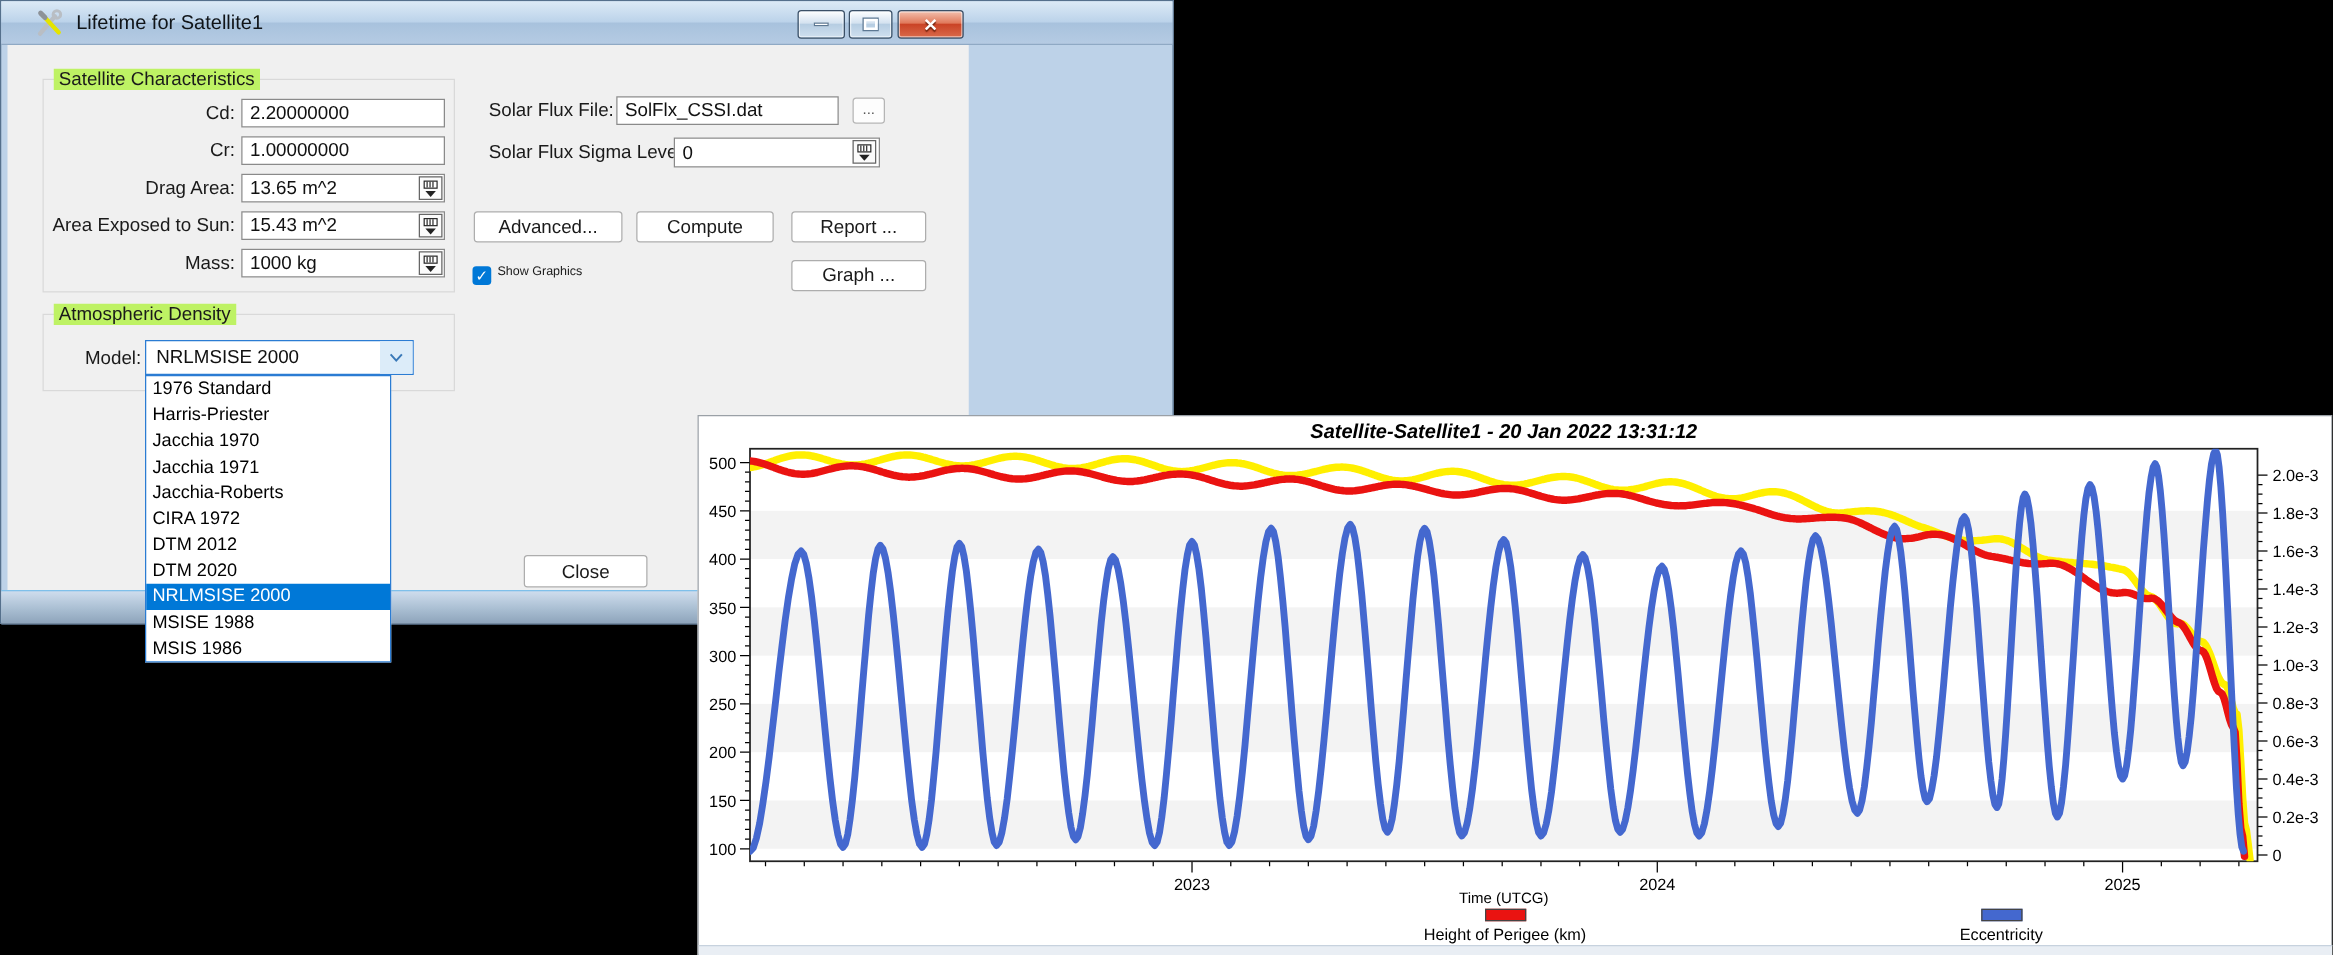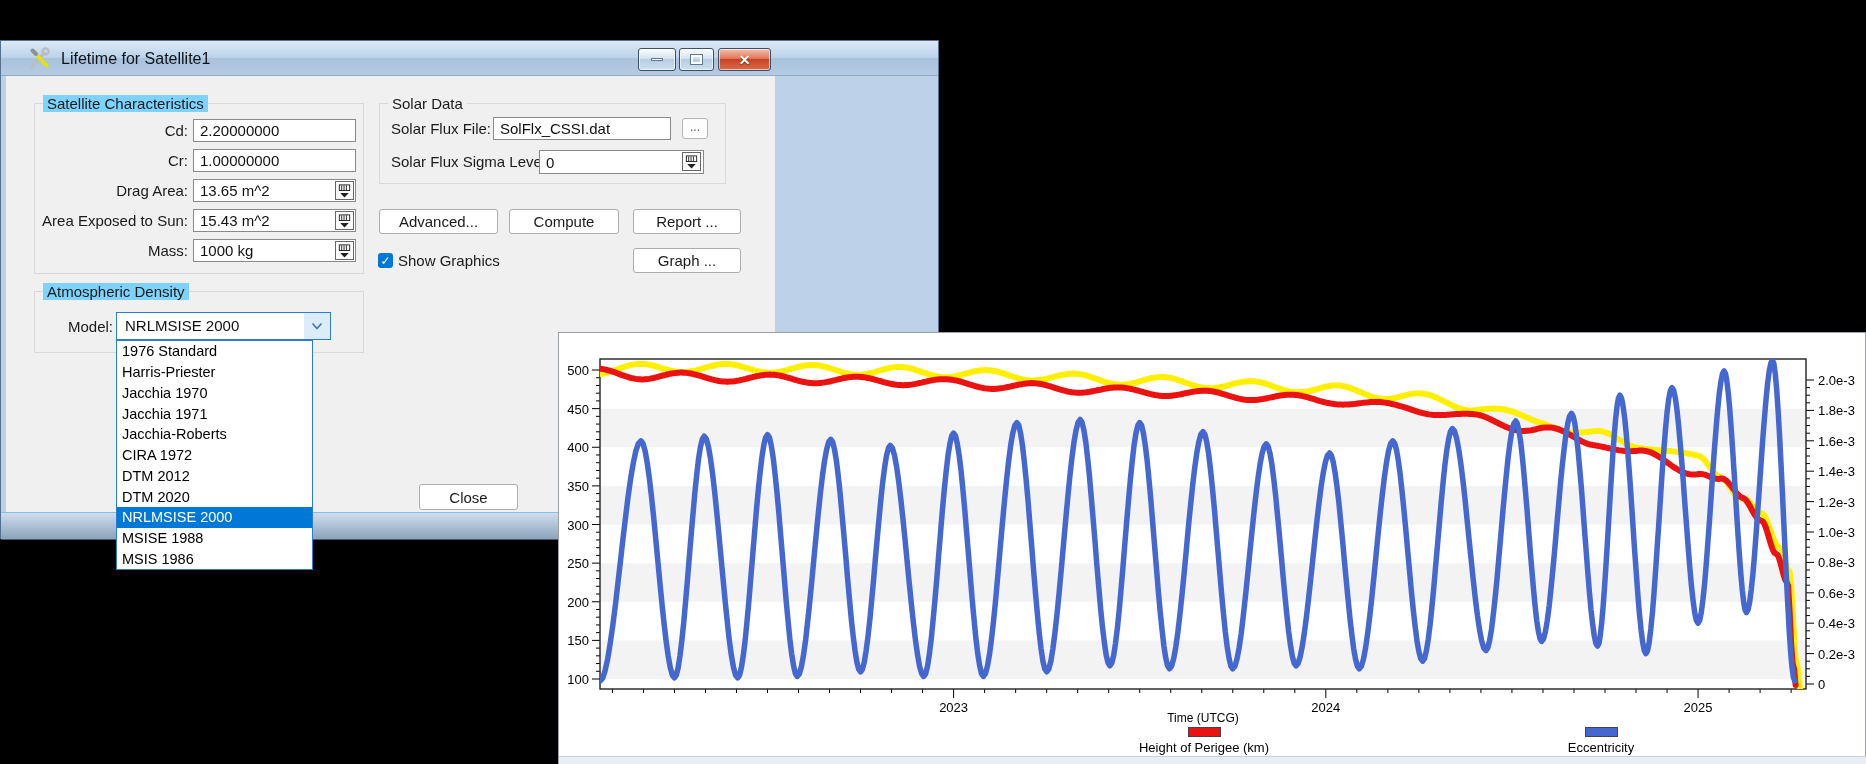--- a/index.html
+++ b/index.html
@@ -1,51 +1,51 @@
 <!DOCTYPE html>
 <html><head>
 <meta charset="utf-8">
 <style>
   html,body{margin:0;padding:0;background:#000;}
   *{box-sizing:border-box;font-family:"Liberation Sans",sans-serif;}
   .canvas{position:relative;width:1866px;height:764px;background:#000;overflow:hidden;}
 
   
-  .dialog{position:absolute;left:0;top:0;width:939px;height:499px;background:#bdd2e8;border:1px solid #55708c;z-index:1;margin-top:40px;}
+  .dialog{position:absolute;left:0;top:0;width:939px;height:499px;background:#bdd2e8;border:1px solid #55708c;z-index:1;}
   .titlebar{position:absolute;left:0;top:0;width:100%;height:35px;
     background:linear-gradient(#dceaf6 0%,#bcd3ea 48%,#a8c2dd 52%,#b5cbe3 100%);
     border-bottom:1px solid #8fa9c4;}
   .dlg-icon{position:absolute;left:27px;top:6px;width:24px;height:24px;}
   .dlg-title{position:absolute;left:60px;top:0;height:35px;line-height:35px;font-size:16px;color:#101418;}
   .wbtn{position:absolute;top:7px;height:23px;border:1px solid #3b5067;border-radius:3px;
     background:linear-gradient(#fdfeff,#d4e2f0 45%,#b6cde2 50%,#cfe0ef);box-shadow:inset 0 0 0 1px rgba(255,255,255,.6);
     display:flex;align-items:center;justify-content:center;cursor:pointer;}
   .wbtn.min{left:637px;width:38px;}
   .wbtn.max{left:678px;width:35px;}
   .wbtn.close{left:717px;width:53px;background:linear-gradient(#f3c0ae,#e0795b 45%,#ca4326 50%,#d96a4a);}
   .glyph-min{width:12px;height:3px;background:#fff;border:1px solid #5d7893;}
   .glyph-max{width:11px;height:9px;border:2px solid #fff;box-shadow:0 0 0 1px #5d7893;}
   .glyph-close{color:#fff;font-size:14px;font-weight:bold;text-shadow:0 1px 1px #6d1f0a;line-height:1;}
   .client{position:absolute;left:5px;top:35px;width:769px;height:436px;background:#f0f0f0;}
   .dlg-bottom{position:absolute;left:0;top:471px;width:779px;height:28px;
     border-top:1px solid #7fc0ea;background:linear-gradient(#cfdded 0%,#a9bed2 55%,#8da3ba 100%);
     border-bottom:1px solid #46596e;}
 
   .groupbox{position:absolute;border:1px solid #d9d9d9;background:transparent;}
-  .grouplabel{position:absolute;top:-9px;left:8px;background:#7dd3fc;padding:0 4px;font-size:15px;color:#1a1a1a;white-space:nowrap;}
+  .grouplabel{position:absolute;top:-9px;left:8px;background:#bef264;padding:0 4px;font-size:15px;color:#1a1a1a;white-space:nowrap;}
   .fldlabel{position:absolute;font-size:15px;color:#1a1a1a;text-align:right;line-height:23px;white-space:nowrap;}
   .tinput{position:absolute;border:1px solid #8a8a8a;background:#fff;color:#111;font-size:15px;padding:1px 6px;}
   .spinbtn{position:absolute;width:19px;height:19px;border:1px solid #666;background:#fbfbfb;display:flex;align-items:center;justify-content:center;cursor:pointer;}
   .btn{position:absolute;border:1px solid #adadad;border-radius:3px;background:#fff;font-size:15px;color:#1a1a1a;
     display:flex;align-items:center;justify-content:center;cursor:pointer;}
   .browse{position:absolute;width:26px;height:21px;border:1px solid #b5b5b5;border-radius:3px;background:#fdfdfd;color:#555;
     font-size:12px;display:flex;align-items:flex-end;justify-content:center;padding-bottom:4px;cursor:pointer;}
   .checkbox{position:absolute;width:15px;height:15px;border-radius:3px;background:#0078d7;color:#fff;font-size:12px;
     display:flex;align-items:center;justify-content:center;cursor:pointer;}
-  .cklabel{position:absolute;font-size:15px;color:#1a1a1a;}
+  .cklabel{position:absolute;font-size:10px;color:#1a1a1a;}
 
   .combo{position:absolute;left:115px;top:271px;width:215px;height:28px;border:1px solid #2b7cd3;background:#fff;cursor:pointer;}
   .combo-text{position:absolute;left:8px;top:0;line-height:26px;font-size:15px;color:#111;}
   .combo-arrow{position:absolute;right:0;top:0;width:26px;height:26px;background:#dcecf9;display:flex;align-items:center;justify-content:center;}
   .droplist{position:absolute;left:115px;top:299px;width:197px;height:230px;border:1px solid #2b7cd3;background:#fff;
     display:flex;flex-direction:column;z-index:3;}
   .dropitem{flex:1;font-size:14.5px;color:#000;padding-left:5px;display:flex;align-items:center;cursor:pointer;text-align:right;}
   .dropitem.selected{background:#0078d7;color:#fff;}
 
   
@@ -114,23 +114,20 @@
     <div class="fldlabel" style="left:20px;top:198px;width:167px;">Mass:</div>
     <input class="tinput" style="left: 192px; top: 198px; width: 163px; height: 23px;" value="1000 kg">
     <div class="spinbtn" style="left:334px;top:200px;">
       <svg width="15" height="16" viewBox="0 0 16 16">
           <rect x="2.5" y="1.5" width="11" height="6" fill="#fff" stroke="#222"></rect>
           <path d="M5 2v5 M7.5 2v5 M10 2v5" stroke="#222" stroke-width="1"></path>
           <path d="M3.5 10h9l-4.5 5z" fill="#222"></path>
         </svg>
     </div>
 
-    <div class="groupbox" style="left:378px;top:62px;width:347px;height:81px;">
-      <span class="grouplabel" style="background:#f0f0f0;">Solar Data</span>
-    </div>
     <div class="fldlabel" style="left:390px;top:76px;width:100px;text-align:right;">Solar Flux File:</div>
     <input class="tinput" style="left: 492px; top: 76px; width: 178px; height: 23px;" value="SolFlx_CSSI.dat">
     <div class="browse" style="left:681px;top:77px;">...</div>
     <div class="fldlabel" style="left:390px;top:109px;width:150px;text-align:left;">Solar Flux Sigma Level:</div>
     <input class="tinput" style="left: 538px; top: 109px; width: 165px; height: 24px;" value="0">
     <div class="spinbtn" style="left:681px;top:111px;">
       <svg width="15" height="16" viewBox="0 0 16 16">
           <rect x="2.5" y="1.5" width="11" height="6" fill="#fff" stroke="#222"></rect>
           <path d="M5 2v5 M7.5 2v5 M10 2v5" stroke="#222" stroke-width="1"></path>
           <path d="M3.5 10h9l-4.5 5z" fill="#222"></path>
@@ -330,20 +327,21 @@
         <defs>
           <clipPath id="pc">
             <rect x="41" y="26" width="1206" height="330"></rect>
           </clipPath>
         </defs>
         <rect x="41" y="26" width="1206" height="330" fill="none" stroke="#222" stroke-width="1.4"></rect>
         <path d="M41.0 41.0L42.5 40.8L44.0 40.5L45.5 40.2L47.0 39.9L48.4 39.5L49.9 39.1L51.4 38.7L52.9 38.2L54.4 37.7L55.9 37.2L57.4 36.6L58.9 36.1L60.4 35.6L61.8 35.0L63.3 34.5L64.8 34.0L66.3 33.5L67.8 33.1L69.3 32.7L70.8 32.3L72.3 31.9L73.8 31.6L75.2 31.4L76.7 31.2L78.2 31.0L79.7 30.9L81.2 30.9L82.7 30.9L84.2 30.9L85.7 31.1L87.2 31.2L88.6 31.4L90.1 31.7L91.6 32.0L93.1 32.3L94.6 32.7L96.1 33.1L97.6 33.5L99.1 34.0L100.6 34.4L102.0 34.9L103.5 35.3L105.0 35.8L106.5 36.2L108.0 36.6L109.5 37.0L111.0 37.4L112.5 37.7L114.0 38.1L115.4 38.3L116.9 38.6L118.4 38.7L119.9 38.9L121.4 39.0L122.9 39.0L124.4 39.0L125.9 39.0L127.4 38.9L128.8 38.7L130.3 38.6L131.8 38.3L133.3 38.1L134.8 37.8L136.3 37.4L137.8 37.1L139.3 36.7L140.8 36.3L142.2 35.8L143.7 35.4L145.2 35.0L146.7 34.5L148.2 34.1L149.7 33.7L151.2 33.3L152.7 32.9L154.2 32.5L155.6 32.2L157.1 31.9L158.6 31.6L160.1 31.4L161.6 31.2L163.1 31.1L164.6 31.0L166.1 31.0L167.6 31.0L169.0 31.0L170.5 31.1L172.0 31.3L173.5 31.5L175.0 31.7L176.5 32.0L178.0 32.3L179.5 32.7L181.0 33.0L182.4 33.5L183.9 33.9L185.4 34.3L186.9 34.8L188.4 35.2L189.9 35.7L191.4 36.2L192.9 36.6L194.4 37.0L195.8 37.5L197.3 37.9L198.8 38.2L200.3 38.5L201.8 38.8L203.3 39.1L204.8 39.3L206.3 39.5L207.8 39.6L209.2 39.7L210.7 39.7L212.2 39.7L213.7 39.6L215.2 39.5L216.7 39.4L218.2 39.2L219.7 38.9L221.2 38.7L222.6 38.3L224.1 38.0L225.6 37.6L227.1 37.3L228.6 36.9L230.1 36.4L231.6 36.0L233.1 35.6L234.6 35.2L236.0 34.8L237.5 34.4L239.0 34.0L240.5 33.6L242.0 33.3L243.5 33.0L245.0 32.7L246.5 32.5L248.0 32.3L249.4 32.2L250.9 32.1L252.4 32.0L253.9 32.0L255.4 32.1L256.9 32.2L258.4 32.3L259.9 32.5L261.4 32.8L262.8 33.1L264.3 33.4L265.8 33.7L267.3 34.1L268.8 34.6L270.3 35.0L271.8 35.5L273.3 36.0L274.8 36.5L276.2 37.0L277.7 37.5L279.2 37.9L280.7 38.4L282.2 38.9L283.7 39.3L285.2 39.8L286.7 40.2L288.2 40.5L289.6 40.8L291.1 41.1L292.6 41.3L294.1 41.5L295.6 41.7L297.1 41.8L298.6 41.8L300.1 41.8L301.6 41.7L303.0 41.6L304.5 41.5L306.0 41.3L307.5 41.0L309.0 40.8L310.5 40.4L312.0 40.1L313.5 39.7L315.0 39.3L316.4 38.9L317.9 38.4L319.4 38.0L320.9 37.5L322.4 37.1L323.9 36.7L325.4 36.2L326.9 35.8L328.4 35.5L329.8 35.1L331.3 34.8L332.8 34.6L334.3 34.4L335.8 34.2L337.3 34.1L338.8 34.0L340.3 33.9L341.8 34.0L343.2 34.0L344.7 34.2L346.2 34.4L347.7 34.6L349.2 34.8L350.7 35.2L352.2 35.5L353.7 35.9L355.2 36.3L356.6 36.8L358.1 37.3L359.6 37.8L361.1 38.3L362.6 38.8L364.1 39.3L365.6 39.8L367.1 40.4L368.6 40.9L370.0 41.3L371.5 41.8L373.0 42.2L374.5 42.6L376.0 43.0L377.5 43.3L379.0 43.6L380.5 43.8L382.0 44.0L383.4 44.2L384.9 44.2L386.4 44.3L387.9 44.2L389.4 44.2L390.9 44.0L392.4 43.9L393.9 43.6L395.4 43.4L396.8 43.1L398.3 42.7L399.8 42.4L401.3 42.0L402.8 41.6L404.3 41.2L405.8 40.8L407.3 40.4L408.8 40.0L410.2 39.6L411.7 39.2L413.2 38.9L414.7 38.5L416.2 38.2L417.7 37.9L419.2 37.7L420.7 37.5L422.2 37.3L423.6 37.2L425.1 37.2L426.6 37.1L428.1 37.2L429.6 37.2L431.1 37.4L432.6 37.5L434.1 37.8L435.6 38.0L437.0 38.3L438.5 38.7L440.0 39.1L441.5 39.5L443.0 39.9L444.5 40.4L446.0 40.9L447.5 41.4L449.0 41.9L450.4 42.5L451.9 43.0L453.4 43.5L454.9 44.0L456.4 44.5L457.9 44.9L459.4 45.4L460.9 45.8L462.4 46.1L463.8 46.5L465.3 46.7L466.8 47.0L468.3 47.2L469.8 47.3L471.3 47.4L472.8 47.4L474.3 47.4L475.8 47.4L477.2 47.3L478.7 47.2L480.2 47.0L481.7 46.8L483.2 46.6L484.7 46.3L486.2 46.0L487.7 45.6L489.2 45.3L490.6 44.9L492.1 44.5L493.6 44.2L495.1 43.8L496.6 43.4L498.1 43.0L499.6 42.6L501.1 42.3L502.6 42.0L504.0 41.7L505.5 41.4L507.0 41.2L508.5 41.0L510.0 40.8L511.5 40.7L513.0 40.7L514.5 40.6L516.0 40.7L517.4 40.8L518.9 40.9L520.4 41.1L521.9 41.3L523.4 41.6L524.9 41.9L526.4 42.3L527.9 42.7L529.4 43.1L530.8 43.6L532.3 44.1L533.8 44.6L535.3 45.1L536.8 45.7L538.3 46.2L539.8 46.7L541.3 47.3L542.8 47.8L544.2 48.3L545.7 48.8L547.2 49.3L548.7 49.7L550.2 50.1L551.7 50.5L553.2 50.8L554.7 51.1L556.2 51.3L557.6 51.5L559.1 51.6L560.6 51.7L562.1 51.7L563.6 51.7L565.1 51.6L566.6 51.5L568.1 51.3L569.6 51.1L571.0 50.9L572.5 50.6L574.0 50.2L575.5 49.8L577.0 49.4L578.5 49.0L580.0 48.6L581.5 48.1L583.0 47.7L584.4 47.2L585.9 46.8L587.4 46.4L588.9 46.0L590.4 45.6L591.9 45.3L593.4 45.0L594.9 44.7L596.4 44.5L597.8 44.3L599.3 44.2L600.8 44.1L602.3 44.0L603.8 44.0L605.3 44.1L606.8 44.2L608.3 44.4L609.8 44.6L611.2 44.9L612.7 45.2L614.2 45.5L615.7 45.9L617.2 46.4L618.7 46.8L620.2 47.3L621.7 47.8L623.2 48.3L624.6 48.9L626.1 49.4L627.6 50.0L629.1 50.5L630.6 51.0L632.1 51.6L633.6 52.1L635.1 52.5L636.6 53.0L638.0 53.4L639.5 53.8L641.0 54.1L642.5 54.4L644.0 54.7L645.5 54.9L647.0 55.0L648.5 55.1L650.0 55.2L651.4 55.2L652.9 55.2L654.4 55.1L655.9 54.9L657.4 54.8L658.9 54.5L660.4 54.3L661.9 54.0L663.4 53.7L664.8 53.3L666.3 53.0L667.8 52.6L669.3 52.2L670.8 51.8L672.3 51.4L673.8 51.0L675.3 50.6L676.8 50.3L678.2 49.9L679.7 49.6L681.2 49.3L682.7 49.0L684.2 48.8L685.7 48.6L687.2 48.4L688.7 48.3L690.2 48.2L691.6 48.2L693.1 48.2L694.6 48.3L696.1 48.4L697.6 48.6L699.1 48.8L700.6 49.1L702.1 49.4L703.6 49.8L705.0 50.2L706.5 50.7L708.0 51.2L709.5 51.7L711.0 52.2L712.5 52.7L714.0 53.3L715.5 53.8L717.0 54.4L718.4 54.9L719.9 55.4L721.4 56.0L722.9 56.4L724.4 56.9L725.9 57.3L727.4 57.7L728.9 58.1L730.4 58.4L731.8 58.7L733.3 58.9L734.8 59.0L736.3 59.2L737.8 59.2L739.3 59.2L740.8 59.2L742.3 59.1L743.8 59.0L745.2 58.8L746.7 58.6L748.2 58.4L749.7 58.1L751.2 57.8L752.7 57.4L754.2 57.0L755.7 56.7L757.2 56.3L758.6 55.8L760.1 55.4L761.6 55.0L763.1 54.6L764.6 54.2L766.1 53.8L767.6 53.5L769.1 53.2L770.6 52.9L772.0 52.7L773.5 52.6L775.0 52.5L776.5 52.4L778.0 52.4L779.5 52.5L781.0 52.6L782.5 52.8L784.0 53.1L785.4 53.4L786.9 53.7L788.4 54.1L789.9 54.6L791.4 55.1L792.9 55.6L794.4 56.2L795.9 56.8L797.4 57.4L798.8 58.0L800.3 58.6L801.8 59.3L803.3 59.9L804.8 60.6L806.3 61.2L807.8 61.8L809.3 62.4L810.8 63.0L812.2 63.5L813.7 64.0L815.2 64.4L816.7 64.8L818.2 65.1L819.7 65.4L821.2 65.7L822.7 65.8L824.2 66.0L825.6 66.0L827.1 66.0L828.6 66.0L830.1 65.9L831.6 65.7L833.1 65.5L834.6 65.3L836.1 65.0L837.6 64.6L839.0 64.2L840.5 63.8L842.0 63.4L843.5 63.0L845.0 62.5L846.5 62.2L848.0 61.8L849.5 61.5L851.0 61.2L852.4 60.9L853.9 60.7L855.4 60.5L856.9 60.4L858.4 60.3L859.9 60.3L861.4 60.4L862.9 60.5L864.4 60.7L865.8 60.9L867.3 61.2L868.8 61.5L870.3 62.0L871.8 62.4L873.3 62.9L874.8 63.5L876.3 64.1L877.8 64.7L879.2 65.4L880.7 66.1L882.2 66.8L883.7 67.6L885.2 68.4L886.7 69.1L888.2 69.9L889.7 70.7L891.2 71.4L892.6 72.1L894.1 72.8L895.6 73.5L897.1 74.1L898.6 74.7L900.1 75.3L901.6 75.8L903.1 76.2L904.6 76.6L906.0 76.9L907.5 77.1L909.0 77.3L910.5 77.4L912.0 77.5L913.5 77.4L915.0 77.3L916.5 77.2L918.0 77.0L919.4 76.8L920.9 76.7L922.4 76.5L923.9 76.3L925.4 76.2L926.9 76.1L928.4 75.9L929.9 75.8L931.4 75.7L932.8 75.7L934.3 75.6L935.8 75.6L937.3 75.7L938.8 75.7L940.3 75.8L941.8 76.0L943.3 76.2L944.8 76.4L946.2 76.7L947.7 77.0L949.2 77.4L950.7 77.8L952.2 78.2L953.7 78.7L955.2 79.2L956.7 79.7L958.2 80.3L959.6 80.9L961.1 81.5L962.6 82.2L964.1 82.8L965.6 83.5L967.1 84.2L968.6 84.8L970.1 85.5L971.6 86.1L973.0 86.7L974.5 87.3L976.0 87.9L977.5 88.4L979.0 88.8L980.5 89.3L982.0 89.8L983.5 90.3L985.0 90.9L986.4 91.4L987.9 92.0L989.4 92.6L990.9 93.2L992.4 93.8L993.9 94.3L995.4 94.9L996.9 95.4L998.4 96.0L999.8 96.5L1001.3 96.9L1002.8 97.3L1004.3 97.7L1005.8 98.1L1007.3 98.4L1008.8 98.7L1010.3 99.0L1011.8 99.2L1013.2 99.3L1014.7 99.4L1016.2 99.5L1017.7 99.6L1019.2 99.6L1020.7 99.6L1022.2 99.5L1023.7 99.4L1025.2 99.3L1026.6 99.2L1028.1 99.0L1029.6 98.9L1031.1 98.7L1032.6 98.5L1034.1 98.3L1035.6 98.1L1037.1 97.9L1038.6 97.9L1040.0 98.0L1041.5 98.1L1043.0 98.4L1044.5 98.8L1046.0 99.2L1047.5 99.7L1049.0 100.3L1050.5 101.0L1052.0 101.7L1053.4 102.5L1054.9 103.3L1056.4 104.2L1057.9 105.1L1059.4 106.0L1060.9 106.9L1062.4 107.8L1063.9 108.7L1065.4 109.6L1066.8 110.4L1068.3 111.2L1069.8 112.0L1071.3 112.6L1072.8 113.3L1074.3 113.8L1075.8 114.3L1077.3 114.6L1078.8 114.9L1080.2 115.1L1081.7 115.3L1083.2 115.5L1084.7 115.7L1086.2 115.9L1087.7 116.0L1089.2 116.2L1090.7 116.4L1092.2 116.5L1093.6 116.7L1095.1 116.8L1096.6 116.9L1098.1 117.0L1099.6 117.2L1101.1 117.3L1102.6 117.4L1104.1 117.5L1105.6 117.6L1107.0 117.7L1108.5 117.9L1110.0 118.0L1111.5 118.1L1113.0 118.3L1114.5 118.4L1116.0 118.6L1117.5 118.8L1119.0 118.9L1120.4 119.1L1121.9 119.4L1123.4 119.6L1124.9 119.8L1126.4 120.1L1127.9 120.4L1129.4 120.7L1130.9 120.9L1132.4 121.2L1133.8 121.5L1135.3 121.8L1136.8 122.2L1138.3 122.5L1139.8 122.8L1141.3 123.5L1142.8 124.5L1144.3 125.8L1145.8 127.4L1147.2 129.3L1148.7 131.2L1150.2 133.3L1151.7 135.4L1153.2 137.3L1154.7 139.2L1156.2 140.8L1157.7 142.2L1159.2 143.2L1160.6 143.9L1162.1 144.4L1163.6 145.1L1165.1 146.3L1166.6 147.9L1168.1 149.7L1169.6 151.8L1171.1 154.1L1172.6 156.3L1174.0 158.6L1175.5 160.7L1177.0 162.5L1178.5 164.1L1180.0 165.2L1181.5 165.9L1183.0 166.1L1184.5 165.8L1186.0 165.8L1187.4 166.4L1188.9 167.5L1190.4 168.9L1191.9 170.7L1193.4 172.6L1194.9 174.5L1196.4 176.4L1197.9 177.9L1199.4 179.2L1200.8 180.0L1202.3 180.3L1203.8 181.0L1205.3 182.7L1206.8 185.3L1208.3 188.6L1209.8 192.4L1211.3 196.6L1212.8 200.9L1214.2 204.9L1215.7 208.5L1217.2 211.4L1218.7 213.5L1220.2 214.5L1221.7 215.0L1223.2 217.8L1224.7 222.7L1226.2 228.4L1227.6 233.6L1229.1 237.0L1230.6 238.4L1232.1 251.4L1233.6 276.9L1235.1 305.2L1236.6 325.5L1238.1 331.2L1239.6 342.9L1241.0 354.7" fill="none" stroke="#ffef00" stroke-width="6" stroke-linecap="round" stroke-linejoin="round" clip-path="url(#pc)"></path>
         <path d="M41.0 35.7L42.5 35.9L44.0 36.1L45.5 36.4L47.0 36.7L48.4 37.1L49.9 37.5L51.4 37.9L52.9 38.4L54.4 38.9L55.9 39.4L57.4 40.0L58.9 40.5L60.4 41.1L61.8 41.6L63.3 42.2L64.8 42.7L66.3 43.2L67.8 43.7L69.3 44.1L70.8 44.6L72.3 45.0L73.8 45.3L75.2 45.6L76.7 45.9L78.2 46.1L79.7 46.2L81.2 46.3L82.7 46.4L84.2 46.4L85.7 46.3L87.2 46.2L88.6 46.1L90.1 45.9L91.6 45.6L93.1 45.3L94.6 45.0L96.1 44.6L97.6 44.2L99.1 43.8L100.6 43.4L102.0 43.0L103.5 42.6L105.0 42.2L106.5 41.9L108.0 41.5L109.5 41.1L111.0 40.8L112.5 40.5L114.0 40.3L115.4 40.1L116.9 39.9L118.4 39.8L119.9 39.7L121.4 39.6L122.9 39.6L124.4 39.7L125.9 39.7L127.4 39.9L128.8 40.1L130.3 40.3L131.8 40.5L133.3 40.8L134.8 41.2L136.3 41.5L137.8 41.9L139.3 42.3L140.8 42.7L142.2 43.2L143.7 43.6L145.2 44.1L146.7 44.6L148.2 45.0L149.7 45.5L151.2 45.9L152.7 46.3L154.2 46.7L155.6 47.1L157.1 47.4L158.6 47.7L160.1 48.0L161.6 48.2L163.1 48.4L164.6 48.5L166.1 48.6L167.6 48.7L169.0 48.7L170.5 48.6L172.0 48.6L173.5 48.4L175.0 48.3L176.5 48.1L178.0 47.8L179.5 47.6L181.0 47.3L182.4 46.9L183.9 46.6L185.4 46.2L186.9 45.9L188.4 45.5L189.9 45.1L191.4 44.7L192.9 44.3L194.4 43.9L195.8 43.6L197.3 43.2L198.8 42.9L200.3 42.7L201.8 42.4L203.3 42.2L204.8 42.0L206.3 41.8L207.8 41.7L209.2 41.7L210.7 41.6L212.2 41.7L213.7 41.7L215.2 41.8L216.7 42.0L218.2 42.2L219.7 42.4L221.2 42.7L222.6 43.0L224.1 43.4L225.6 43.8L227.1 44.2L228.6 44.6L230.1 45.0L231.6 45.4L233.1 45.9L234.6 46.3L236.0 46.8L237.5 47.2L239.0 47.6L240.5 48.0L242.0 48.4L243.5 48.7L245.0 49.0L246.5 49.3L248.0 49.6L249.4 49.8L250.9 50.0L252.4 50.1L253.9 50.2L255.4 50.2L256.9 50.2L258.4 50.2L259.9 50.1L261.4 50.0L262.8 49.8L264.3 49.6L265.8 49.4L267.3 49.1L268.8 48.8L270.3 48.5L271.8 48.2L273.3 47.8L274.8 47.4L276.2 47.1L277.7 46.7L279.2 46.4L280.7 46.0L282.2 45.7L283.7 45.3L285.2 45.0L286.7 44.7L288.2 44.5L289.6 44.3L291.1 44.1L292.6 43.9L294.1 43.8L295.6 43.8L297.1 43.7L298.6 43.7L300.1 43.8L301.6 43.9L303.0 44.0L304.5 44.2L306.0 44.4L307.5 44.7L309.0 45.0L310.5 45.3L312.0 45.6L313.5 46.0L315.0 46.4L316.4 46.8L317.9 47.2L319.4 47.6L320.9 48.0L322.4 48.4L323.9 48.9L325.4 49.3L326.9 49.7L328.4 50.0L329.8 50.4L331.3 50.7L332.8 51.0L334.3 51.3L335.8 51.5L337.3 51.7L338.8 51.9L340.3 52.0L341.8 52.1L343.2 52.2L344.7 52.2L346.2 52.1L347.7 52.1L349.2 51.9L350.7 51.8L352.2 51.6L353.7 51.4L355.2 51.1L356.6 50.9L358.1 50.6L359.6 50.2L361.1 49.9L362.6 49.6L364.1 49.2L365.6 48.9L367.1 48.6L368.6 48.2L370.0 47.9L371.5 47.6L373.0 47.3L374.5 47.1L376.0 46.8L377.5 46.6L379.0 46.5L380.5 46.3L382.0 46.3L383.4 46.2L384.9 46.2L386.4 46.2L387.9 46.3L389.4 46.4L390.9 46.5L392.4 46.7L393.9 46.9L395.4 47.2L396.8 47.4L398.3 47.8L399.8 48.1L401.3 48.5L402.8 48.9L404.3 49.4L405.8 49.8L407.3 50.3L408.8 50.8L410.2 51.3L411.7 51.7L413.2 52.2L414.7 52.7L416.2 53.1L417.7 53.5L419.2 53.9L420.7 54.3L422.2 54.6L423.6 54.9L425.1 55.2L426.6 55.4L428.1 55.6L429.6 55.7L431.1 55.8L432.6 55.9L434.1 55.9L435.6 55.9L437.0 55.8L438.5 55.7L440.0 55.5L441.5 55.3L443.0 55.1L444.5 54.9L446.0 54.6L447.5 54.3L449.0 54.0L450.4 53.7L451.9 53.4L453.4 53.0L454.9 52.7L456.4 52.4L457.9 52.0L459.4 51.7L460.9 51.4L462.4 51.2L463.8 50.9L465.3 50.7L466.8 50.5L468.3 50.4L469.8 50.2L471.3 50.2L472.8 50.1L474.3 50.2L475.8 50.2L477.2 50.4L478.7 50.5L480.2 50.7L481.7 51.0L483.2 51.3L484.7 51.6L486.2 52.0L487.7 52.3L489.2 52.8L490.6 53.2L492.1 53.7L493.6 54.1L495.1 54.6L496.6 55.1L498.1 55.6L499.6 56.0L501.1 56.5L502.6 56.9L504.0 57.3L505.5 57.7L507.0 58.1L508.5 58.5L510.0 58.8L511.5 59.0L513.0 59.3L514.5 59.4L516.0 59.6L517.4 59.7L518.9 59.7L520.4 59.8L521.9 59.7L523.4 59.7L524.9 59.6L526.4 59.4L527.9 59.2L529.4 59.0L530.8 58.8L532.3 58.5L533.8 58.2L535.3 57.9L536.8 57.6L538.3 57.3L539.8 57.0L541.3 56.7L542.8 56.4L544.2 56.0L545.7 55.8L547.2 55.5L548.7 55.2L550.2 55.0L551.7 54.8L553.2 54.7L554.7 54.5L556.2 54.4L557.6 54.4L559.1 54.4L560.6 54.4L562.1 54.5L563.6 54.6L565.1 54.7L566.6 54.9L568.1 55.2L569.6 55.4L571.0 55.7L572.5 56.0L574.0 56.4L575.5 56.7L577.0 57.1L578.5 57.5L580.0 57.9L581.5 58.3L583.0 58.7L584.4 59.2L585.9 59.6L587.4 60.0L588.9 60.4L590.4 60.8L591.9 61.1L593.4 61.5L594.9 61.8L596.4 62.1L597.8 62.3L599.3 62.5L600.8 62.7L602.3 62.9L603.8 63.0L605.3 63.0L606.8 63.0L608.3 63.0L609.8 62.9L611.2 62.8L612.7 62.7L614.2 62.5L615.7 62.3L617.2 62.1L618.7 61.8L620.2 61.6L621.7 61.3L623.2 61.0L624.6 60.6L626.1 60.3L627.6 60.0L629.1 59.7L630.6 59.4L632.1 59.1L633.6 58.8L635.1 58.6L636.6 58.4L638.0 58.2L639.5 58.0L641.0 57.9L642.5 57.8L644.0 57.7L645.5 57.7L647.0 57.8L648.5 57.8L650.0 58.0L651.4 58.1L652.9 58.3L654.4 58.6L655.9 58.9L657.4 59.2L658.9 59.5L660.4 59.9L661.9 60.3L663.4 60.8L664.8 61.2L666.3 61.7L667.8 62.1L669.3 62.6L670.8 63.1L672.3 63.5L673.8 64.0L675.3 64.4L676.8 64.8L678.2 65.2L679.7 65.6L681.2 65.9L682.7 66.2L684.2 66.5L685.7 66.7L687.2 66.9L688.7 67.0L690.2 67.1L691.6 67.1L693.1 67.1L694.6 67.1L696.1 67.0L697.6 66.9L699.1 66.7L700.6 66.5L702.1 66.3L703.6 66.1L705.0 65.8L706.5 65.5L708.0 65.2L709.5 64.9L711.0 64.6L712.5 64.3L714.0 64.0L715.5 63.6L717.0 63.3L718.4 63.0L719.9 62.8L721.4 62.5L722.9 62.3L724.4 62.1L725.9 61.9L727.4 61.8L728.9 61.7L730.4 61.7L731.8 61.7L733.3 61.7L734.8 61.8L736.3 61.9L737.8 62.0L739.3 62.2L740.8 62.5L742.3 62.7L743.8 63.1L745.2 63.4L746.7 63.8L748.2 64.2L749.7 64.6L751.2 65.0L752.7 65.5L754.2 65.9L755.7 66.4L757.2 66.9L758.6 67.3L760.1 67.8L761.6 68.2L763.1 68.6L764.6 69.0L766.1 69.4L767.6 69.7L769.1 70.0L770.6 70.3L772.0 70.6L773.5 70.8L775.0 71.0L776.5 71.2L778.0 71.4L779.5 71.5L781.0 71.6L782.5 71.6L784.0 71.7L785.4 71.6L786.9 71.6L788.4 71.5L789.9 71.5L791.4 71.3L792.9 71.2L794.4 71.1L795.9 70.9L797.4 70.7L798.8 70.5L800.3 70.3L801.8 70.1L803.3 69.9L804.8 69.7L806.3 69.6L807.8 69.4L809.3 69.3L810.8 69.1L812.2 69.0L813.7 69.0L815.2 68.9L816.7 68.9L818.2 68.9L819.7 69.0L821.2 69.1L822.7 69.2L824.2 69.4L825.6 69.6L827.1 69.8L828.6 70.0L830.1 70.3L831.6 70.6L833.1 71.0L834.6 71.3L836.1 71.7L837.6 72.1L839.0 72.5L840.5 72.9L842.0 73.3L843.5 73.7L845.0 74.2L846.5 74.6L848.0 75.1L849.5 75.6L851.0 76.1L852.4 76.6L853.9 77.1L855.4 77.6L856.9 78.1L858.4 78.6L859.9 79.1L861.4 79.5L862.9 79.9L864.4 80.2L865.8 80.6L867.3 80.9L868.8 81.2L870.3 81.4L871.8 81.6L873.3 81.8L874.8 81.9L876.3 82.0L877.8 82.1L879.2 82.1L880.7 82.1L882.2 82.1L883.7 82.0L885.2 82.0L886.7 81.9L888.2 81.8L889.7 81.7L891.2 81.6L892.6 81.5L894.1 81.3L895.6 81.2L897.1 81.1L898.6 81.0L900.1 80.9L901.6 80.9L903.1 80.8L904.6 80.8L906.0 80.8L907.5 80.8L909.0 80.8L910.5 80.9L912.0 81.0L913.5 81.1L915.0 81.2L916.5 81.4L918.0 81.6L919.4 81.9L920.9 82.2L922.4 82.7L923.9 83.1L925.4 83.7L926.9 84.3L928.4 84.9L929.9 85.6L931.4 86.3L932.8 87.0L934.3 87.7L935.8 88.5L937.3 89.2L938.8 90.0L940.3 90.8L941.8 91.5L943.3 92.2L944.8 92.9L946.2 93.6L947.7 94.2L949.2 94.8L950.7 95.4L952.2 95.9L953.7 96.3L955.2 96.7L956.7 97.1L958.2 97.4L959.6 97.6L961.1 97.8L962.6 97.9L964.1 97.9L965.6 97.9L967.1 97.8L968.6 97.7L970.1 97.6L971.6 97.4L973.0 97.1L974.5 96.8L976.0 96.5L977.5 96.1L979.0 95.7L980.5 95.3L982.0 95.0L983.5 94.7L985.0 94.6L986.4 94.4L987.9 94.4L989.4 94.4L990.9 94.5L992.4 94.6L993.9 94.8L995.4 95.1L996.9 95.5L998.4 95.9L999.8 96.4L1001.3 97.0L1002.8 97.6L1004.3 98.3L1005.8 99.0L1007.3 99.7L1008.8 100.5L1010.3 101.4L1011.8 102.2L1013.2 103.0L1014.7 103.9L1016.2 104.7L1017.7 105.6L1019.2 106.4L1020.7 107.2L1022.2 108.0L1023.7 108.7L1025.2 109.4L1026.6 110.0L1028.1 110.6L1029.6 111.1L1031.1 111.5L1032.6 111.8L1034.1 112.1L1035.6 112.3L1037.1 112.6L1038.6 112.8L1040.0 113.1L1041.5 113.4L1043.0 113.7L1044.5 114.0L1046.0 114.3L1047.5 114.7L1049.0 115.0L1050.5 115.4L1052.0 115.7L1053.4 116.0L1054.9 116.3L1056.4 116.6L1057.9 116.9L1059.4 117.2L1060.9 117.4L1062.4 117.6L1063.9 117.8L1065.4 117.9L1066.8 118.0L1068.3 118.1L1069.8 118.2L1071.3 118.2L1072.8 118.2L1074.3 118.1L1075.8 118.0L1077.3 117.9L1078.8 117.8L1080.2 117.6L1081.7 117.5L1083.2 117.6L1084.7 117.7L1086.2 117.9L1087.7 118.2L1089.2 118.6L1090.7 119.0L1092.2 119.6L1093.6 120.2L1095.1 121.0L1096.6 121.7L1098.1 122.6L1099.6 123.5L1101.1 124.5L1102.6 125.4L1104.1 126.5L1105.6 127.5L1107.0 128.6L1108.5 129.7L1110.0 130.8L1111.5 131.8L1113.0 132.9L1114.5 133.9L1116.0 134.9L1117.5 135.8L1119.0 136.7L1120.4 137.5L1121.9 138.3L1123.4 139.0L1124.9 139.6L1126.4 140.2L1127.9 140.6L1129.4 141.0L1130.9 141.3L1132.4 141.4L1133.8 141.5L1135.3 141.5L1136.8 141.4L1138.3 141.3L1139.8 141.0L1141.3 141.0L1142.8 141.1L1144.3 141.3L1145.8 141.7L1147.2 142.2L1148.7 142.8L1150.2 143.5L1151.7 144.1L1153.2 144.7L1154.7 145.2L1156.2 145.6L1157.7 145.8L1159.2 145.9L1160.6 145.8L1162.1 145.5L1163.6 145.7L1165.1 146.2L1166.6 147.2L1168.1 148.4L1169.6 150.0L1171.1 151.8L1172.6 153.6L1174.0 155.6L1175.5 157.5L1177.0 159.4L1178.5 161.2L1180.0 162.7L1181.5 163.9L1183.0 164.7L1184.5 165.2L1186.0 166.2L1187.4 167.8L1188.9 169.9L1190.4 172.3L1191.9 175.0L1193.4 177.8L1194.9 180.4L1196.4 182.8L1197.9 184.8L1199.4 186.3L1200.8 187.3L1202.3 187.6L1203.8 188.5L1205.3 190.8L1206.8 194.5L1208.3 199.1L1209.8 204.2L1211.3 209.4L1212.8 214.0L1214.2 217.7L1215.7 220.0L1217.2 220.9L1218.7 222.1L1220.2 225.6L1221.7 230.7L1223.2 236.6L1224.7 242.3L1226.2 246.7L1227.6 249.1L1229.1 252.9L1230.6 277.5L1232.1 310.3L1233.6 329.7L1235.1 336.1L1236.6 352.0" fill="none" stroke="#ea1311" stroke-width="6" stroke-linecap="round" stroke-linejoin="round" clip-path="url(#pc)"></path>
         <path d="M41.0 348.0L43.6 345.3L46.1 337.6L48.7 325.8L51.2 310.4L53.8 292.3L56.4 272.0L58.9 250.3L61.5 227.9L64.0 205.5L66.6 183.8L69.1 163.5L71.7 145.3L74.3 130.0L76.8 118.1L79.4 110.5L81.9 107.8L81.9 107.8L84.0 110.5L86.1 118.0L88.2 129.7L90.3 144.8L92.4 162.8L94.5 182.8L96.6 204.2L98.7 226.4L100.8 248.5L102.9 269.9L105.0 289.9L107.1 307.9L109.2 323.0L111.3 334.7L113.4 342.3L115.4 344.9L115.4 344.9L117.3 342.2L119.2 334.5L121.0 322.6L122.9 307.2L124.8 288.9L126.6 268.5L128.5 246.6L130.3 224.1L132.2 201.5L134.1 179.7L135.9 159.3L137.8 141.0L139.6 125.5L141.5 113.6L143.4 106.0L145.2 103.2L145.2 103.2L147.3 106.0L149.4 113.6L151.5 125.5L153.6 141.0L155.7 159.3L157.8 179.7L159.9 201.5L162.0 224.1L164.1 246.6L166.2 268.5L168.3 288.9L170.3 307.2L172.4 322.6L174.5 334.5L176.6 342.2L178.7 344.9L178.7 344.9L180.6 342.2L182.4 334.5L184.3 322.5L186.2 306.9L188.0 288.5L189.9 268.0L191.7 246.0L193.6 223.3L195.5 200.6L197.3 178.7L199.2 158.1L201.1 139.7L202.9 124.2L204.8 112.2L206.6 104.5L208.5 101.7L208.5 101.7L210.4 104.4L212.2 112.1L214.1 124.0L215.9 139.5L217.8 157.8L219.7 178.2L221.5 200.0L223.4 222.6L225.3 245.1L227.1 266.9L229.0 287.3L230.8 305.6L232.7 321.1L234.6 333.0L236.4 340.7L238.3 343.4L238.3 343.4L240.4 340.7L242.5 333.2L244.6 321.5L246.7 306.4L248.7 288.4L250.8 268.4L252.9 247.0L255.0 224.8L257.1 202.7L259.2 181.3L261.3 161.3L263.4 143.3L265.5 128.2L267.6 116.5L269.7 108.9L271.8 106.3L271.8 106.3L273.6 108.9L275.5 116.3L277.4 127.7L279.2 142.6L281.1 160.2L282.9 179.9L284.8 200.9L286.7 222.6L288.5 244.2L290.4 265.3L292.2 284.9L294.1 302.5L296.0 317.4L297.8 328.8L299.7 336.2L301.6 338.8L301.6 338.8L303.4 336.3L305.3 329.1L307.1 317.9L309.0 303.5L310.9 286.3L312.7 267.2L314.6 246.7L316.4 225.6L318.3 204.5L320.2 184.0L322.0 164.9L323.9 147.7L325.8 133.3L327.6 122.1L329.5 114.9L331.3 112.4L331.3 112.4L333.4 115.0L335.5 122.3L337.6 133.7L339.7 148.5L341.8 165.9L343.9 185.5L346.0 206.3L348.1 227.9L350.2 249.4L352.3 270.3L354.4 289.8L356.5 307.3L358.6 322.1L360.6 333.5L362.7 340.8L364.8 343.4L364.8 343.4L366.7 340.7L368.6 332.9L370.4 321.0L372.3 305.4L374.1 287.0L376.0 266.4L377.9 244.5L379.7 221.8L381.6 199.1L383.4 177.2L385.3 156.6L387.2 138.2L389.0 122.6L390.9 110.7L392.7 102.9L394.6 100.2L394.6 100.2L396.5 102.9L398.3 110.7L400.2 122.6L402.1 138.2L403.9 156.6L405.8 177.2L407.6 199.1L409.5 221.8L411.4 244.5L413.2 266.5L415.1 287.0L416.9 305.4L418.8 321.0L420.7 332.9L422.5 340.7L424.4 343.4L424.4 343.4L426.5 340.5L428.6 332.5L430.7 320.0L432.8 303.7L434.9 284.5L437.0 263.1L439.0 240.2L441.1 216.5L443.2 192.8L445.3 169.9L447.4 148.4L449.5 129.2L451.6 113.0L453.7 100.5L455.8 92.4L457.9 89.6L457.9 89.6L459.8 92.4L461.6 100.3L463.5 112.6L465.3 128.5L467.2 147.4L469.1 168.4L470.9 191.0L472.8 214.2L474.6 237.4L476.5 260.0L478.4 281.0L480.2 299.9L482.1 315.8L483.9 328.1L485.8 336.0L487.7 338.8L487.7 338.8L489.8 336.0L491.9 328.0L493.9 315.6L496.0 299.4L498.1 280.3L500.2 259.0L502.3 236.2L504.4 212.7L506.5 189.1L508.6 166.4L510.7 145.0L512.8 125.9L514.9 109.8L517.0 97.4L519.1 89.4L521.2 86.5L521.2 86.5L523.0 89.3L524.9 97.1L526.8 109.2L528.6 125.0L530.5 143.6L532.3 164.4L534.2 186.7L536.1 209.6L537.9 232.6L539.8 254.8L541.6 275.6L543.5 294.3L545.4 310.0L547.2 322.2L549.1 330.0L550.9 332.8L550.9 332.8L552.8 330.0L554.7 322.3L556.5 310.3L558.4 294.8L560.3 276.4L562.1 255.8L564.0 233.8L565.8 211.2L567.7 188.5L569.6 166.5L571.4 146.0L573.3 127.6L575.1 112.0L577.0 100.0L578.9 92.3L580.7 89.6L580.7 89.6L582.6 92.3L584.4 100.1L586.3 112.3L588.2 128.0L590.0 146.7L591.9 167.5L593.7 189.7L595.6 212.7L597.5 235.6L599.3 257.9L601.2 278.7L603.1 297.3L604.9 313.1L606.8 325.2L608.6 333.0L610.5 335.8L610.5 335.8L612.6 333.1L614.7 325.6L616.8 313.9L618.9 298.8L621.0 280.8L623.1 260.8L625.2 239.4L627.3 217.2L629.3 195.1L631.4 173.7L633.5 153.7L635.6 135.7L637.7 120.6L639.8 108.9L641.9 101.3L644.0 98.7L644.0 98.7L645.9 101.3L647.7 108.9L649.6 120.6L651.4 135.7L653.3 153.7L655.2 173.7L657.0 195.1L658.9 217.2L660.8 239.4L662.6 260.8L664.5 280.8L666.3 298.8L668.2 313.9L670.1 325.6L671.9 333.1L673.8 335.8L673.8 335.8L675.9 333.3L678.0 326.1L680.1 315.0L682.2 300.6L684.2 283.6L686.3 264.6L688.4 244.3L690.5 223.3L692.6 202.3L694.7 182.0L696.8 163.0L698.9 146.0L701.0 131.6L703.1 120.5L705.2 113.4L707.3 110.8L707.3 110.8L709.1 113.3L711.0 120.4L712.9 131.3L714.7 145.5L716.6 162.3L718.4 181.1L720.3 201.1L722.2 221.8L724.0 242.5L725.9 262.5L727.8 281.3L729.6 298.1L731.5 312.3L733.3 323.2L735.2 330.3L737.1 332.8L737.1 332.8L739.1 330.4L741.2 323.6L743.3 313.1L745.4 299.5L747.5 283.4L749.6 265.4L751.7 246.2L753.8 226.4L755.9 206.5L758.0 187.3L760.1 169.3L762.2 153.2L764.3 139.6L766.4 129.1L768.5 122.3L770.6 120.0L770.6 120.0L772.4 122.4L774.3 129.2L776.1 139.9L778.0 153.7L779.9 170.0L781.7 188.3L783.6 207.8L785.4 227.9L787.3 248.0L789.2 267.5L791.0 285.7L792.9 302.1L794.7 315.9L796.6 326.5L798.5 333.4L800.3 335.8L800.3 335.8L802.4 333.2L804.5 326.0L806.6 314.8L808.7 300.2L810.8 282.9L812.9 263.7L815.0 243.1L817.1 221.8L819.2 200.5L821.3 179.9L823.4 160.7L825.5 143.4L827.6 128.8L829.6 117.6L831.7 110.4L833.8 107.8L833.8 107.8L835.7 110.3L837.6 117.3L839.4 128.1L841.3 142.2L843.1 158.9L845.0 177.5L846.9 197.4L848.7 218.0L850.6 238.6L852.4 258.5L854.3 277.1L856.2 293.8L858.0 307.9L859.9 318.7L861.8 325.7L863.6 328.2L863.6 328.2L865.5 325.6L867.3 318.2L869.2 306.7L871.1 291.9L872.9 274.3L874.8 254.6L876.6 233.6L878.5 211.9L880.4 190.2L882.2 169.2L884.1 149.6L885.9 132.0L887.8 117.1L889.7 105.6L891.5 98.3L893.4 95.6L893.4 95.6L895.5 98.1L897.6 105.2L899.7 116.1L901.8 130.3L903.9 147.1L906.0 165.9L908.0 185.9L910.1 206.6L912.2 227.3L914.3 247.3L916.4 266.1L918.5 282.9L920.6 297.1L922.7 308.0L924.8 315.1L926.9 317.6L926.9 317.6L928.7 315.0L930.6 307.7L932.5 296.4L934.3 281.7L936.2 264.3L938.1 244.9L939.9 224.2L941.8 202.8L943.6 181.4L945.5 160.7L947.4 141.3L949.2 123.9L951.1 109.2L952.9 97.9L954.8 90.6L956.7 88.0L956.7 88.0L958.3 90.5L959.9 97.5L961.6 108.4L963.2 122.5L964.8 139.2L966.4 157.8L968.1 177.7L969.7 198.2L971.3 218.8L973.0 238.7L974.6 257.3L976.2 274.0L977.8 288.1L979.5 299.0L981.1 306.0L982.7 308.4L982.7 308.4L984.6 305.9L986.4 298.6L988.3 287.4L990.2 272.8L992.0 255.6L993.9 236.3L995.8 215.7L997.6 194.4L999.5 173.2L1001.3 152.6L1003.2 133.3L1005.1 116.1L1006.9 101.5L1008.8 90.2L1010.6 83.0L1012.5 80.4L1012.5 80.4L1014.1 83.1L1015.8 90.4L1017.4 101.9L1019.0 116.8L1020.6 134.4L1022.3 154.0L1023.9 175.0L1025.5 196.7L1027.2 218.4L1028.8 239.4L1030.4 259.1L1032.0 276.7L1033.7 291.5L1035.3 303.0L1036.9 310.4L1038.6 313.0L1038.6 313.0L1040.0 310.2L1041.3 302.2L1042.7 289.9L1044.1 273.8L1045.5 254.8L1046.9 233.6L1048.3 211.0L1049.7 187.6L1051.1 164.2L1052.5 141.6L1053.9 120.4L1055.3 101.4L1056.7 85.3L1058.1 73.0L1059.5 65.0L1060.9 62.2L1060.9 62.2L1062.5 65.1L1064.1 73.3L1065.8 86.0L1067.4 102.6L1069.0 122.1L1070.7 144.0L1072.3 167.3L1073.9 191.4L1075.5 215.5L1077.2 238.8L1078.8 260.7L1080.4 280.2L1082.1 296.8L1083.7 309.5L1085.3 317.7L1086.9 320.6L1086.9 320.6L1088.6 317.6L1090.2 309.2L1091.8 296.1L1093.5 279.0L1095.1 258.9L1096.7 236.4L1098.3 212.4L1100.0 187.6L1101.6 162.8L1103.2 138.8L1104.9 116.3L1106.5 96.2L1108.1 79.1L1109.7 66.0L1111.4 57.6L1113.0 54.6L1113.0 54.6L1114.6 57.2L1116.3 64.7L1117.9 76.3L1119.5 91.4L1121.1 109.2L1122.8 129.1L1124.4 150.4L1126.0 172.4L1127.7 194.4L1129.3 215.7L1130.9 235.6L1132.5 253.4L1134.2 268.5L1135.8 280.1L1137.4 287.6L1139.1 290.2L1139.1 290.2L1140.7 287.4L1142.3 279.4L1143.9 266.9L1145.6 250.8L1147.2 231.7L1148.8 210.4L1150.5 187.6L1152.1 164.0L1153.7 140.5L1155.3 117.7L1157.0 96.4L1158.6 77.3L1160.2 61.2L1161.9 48.7L1163.5 40.7L1165.1 37.9L1165.1 37.9L1166.5 40.6L1167.9 48.3L1169.3 60.2L1170.7 75.6L1172.1 93.9L1173.5 114.3L1174.9 136.2L1176.3 158.7L1177.7 181.3L1179.1 203.1L1180.5 223.5L1181.9 241.8L1183.3 257.3L1184.7 269.2L1186.0 276.8L1187.4 279.6L1187.4 279.6L1189.1 276.7L1190.7 268.7L1192.3 256.3L1194.0 240.1L1195.6 221.0L1197.2 199.7L1198.8 176.9L1200.5 153.4L1202.1 129.9L1203.7 107.1L1205.4 85.8L1207.0 66.7L1208.6 50.5L1210.2 38.1L1211.9 30.1L1213.5 27.2L1213.5 27.2L1214.9 30.8L1216.3 41.0L1217.7 56.8L1219.1 77.4L1220.5 101.6L1221.9 128.7L1223.3 157.7L1224.7 187.6L1226.1 217.5L1227.5 246.5L1228.9 273.6L1230.2 297.8L1231.6 318.4L1233.0 334.2L1234.4 344.4L1235.8 348.0" fill="none" stroke="#4468cf" stroke-width="5.5" stroke-linecap="round" stroke-linejoin="round" clip-path="url(#pc)"></path>
       </svg>
+    <div class="chart-title">Satellite-Satellite1 - 20 Jan 2022 13:31:12</div>
     <div class="xaxis-title">Time (UTCG)</div>
     <div class="legend-entry" style="left:535px;">
       <div class="legend-swatch" style="background: rgb(234, 19, 17);"></div>
       <div class="legend-label">Height of Perigee (km)</div>
     </div>
     <div class="legend-entry" style="left:932px;">
       <div class="legend-swatch" style="background: rgb(68, 104, 207);"></div>
       <div class="legend-label">Eccentricity</div>
     </div>
     <div class="chart-bottom"></div>

